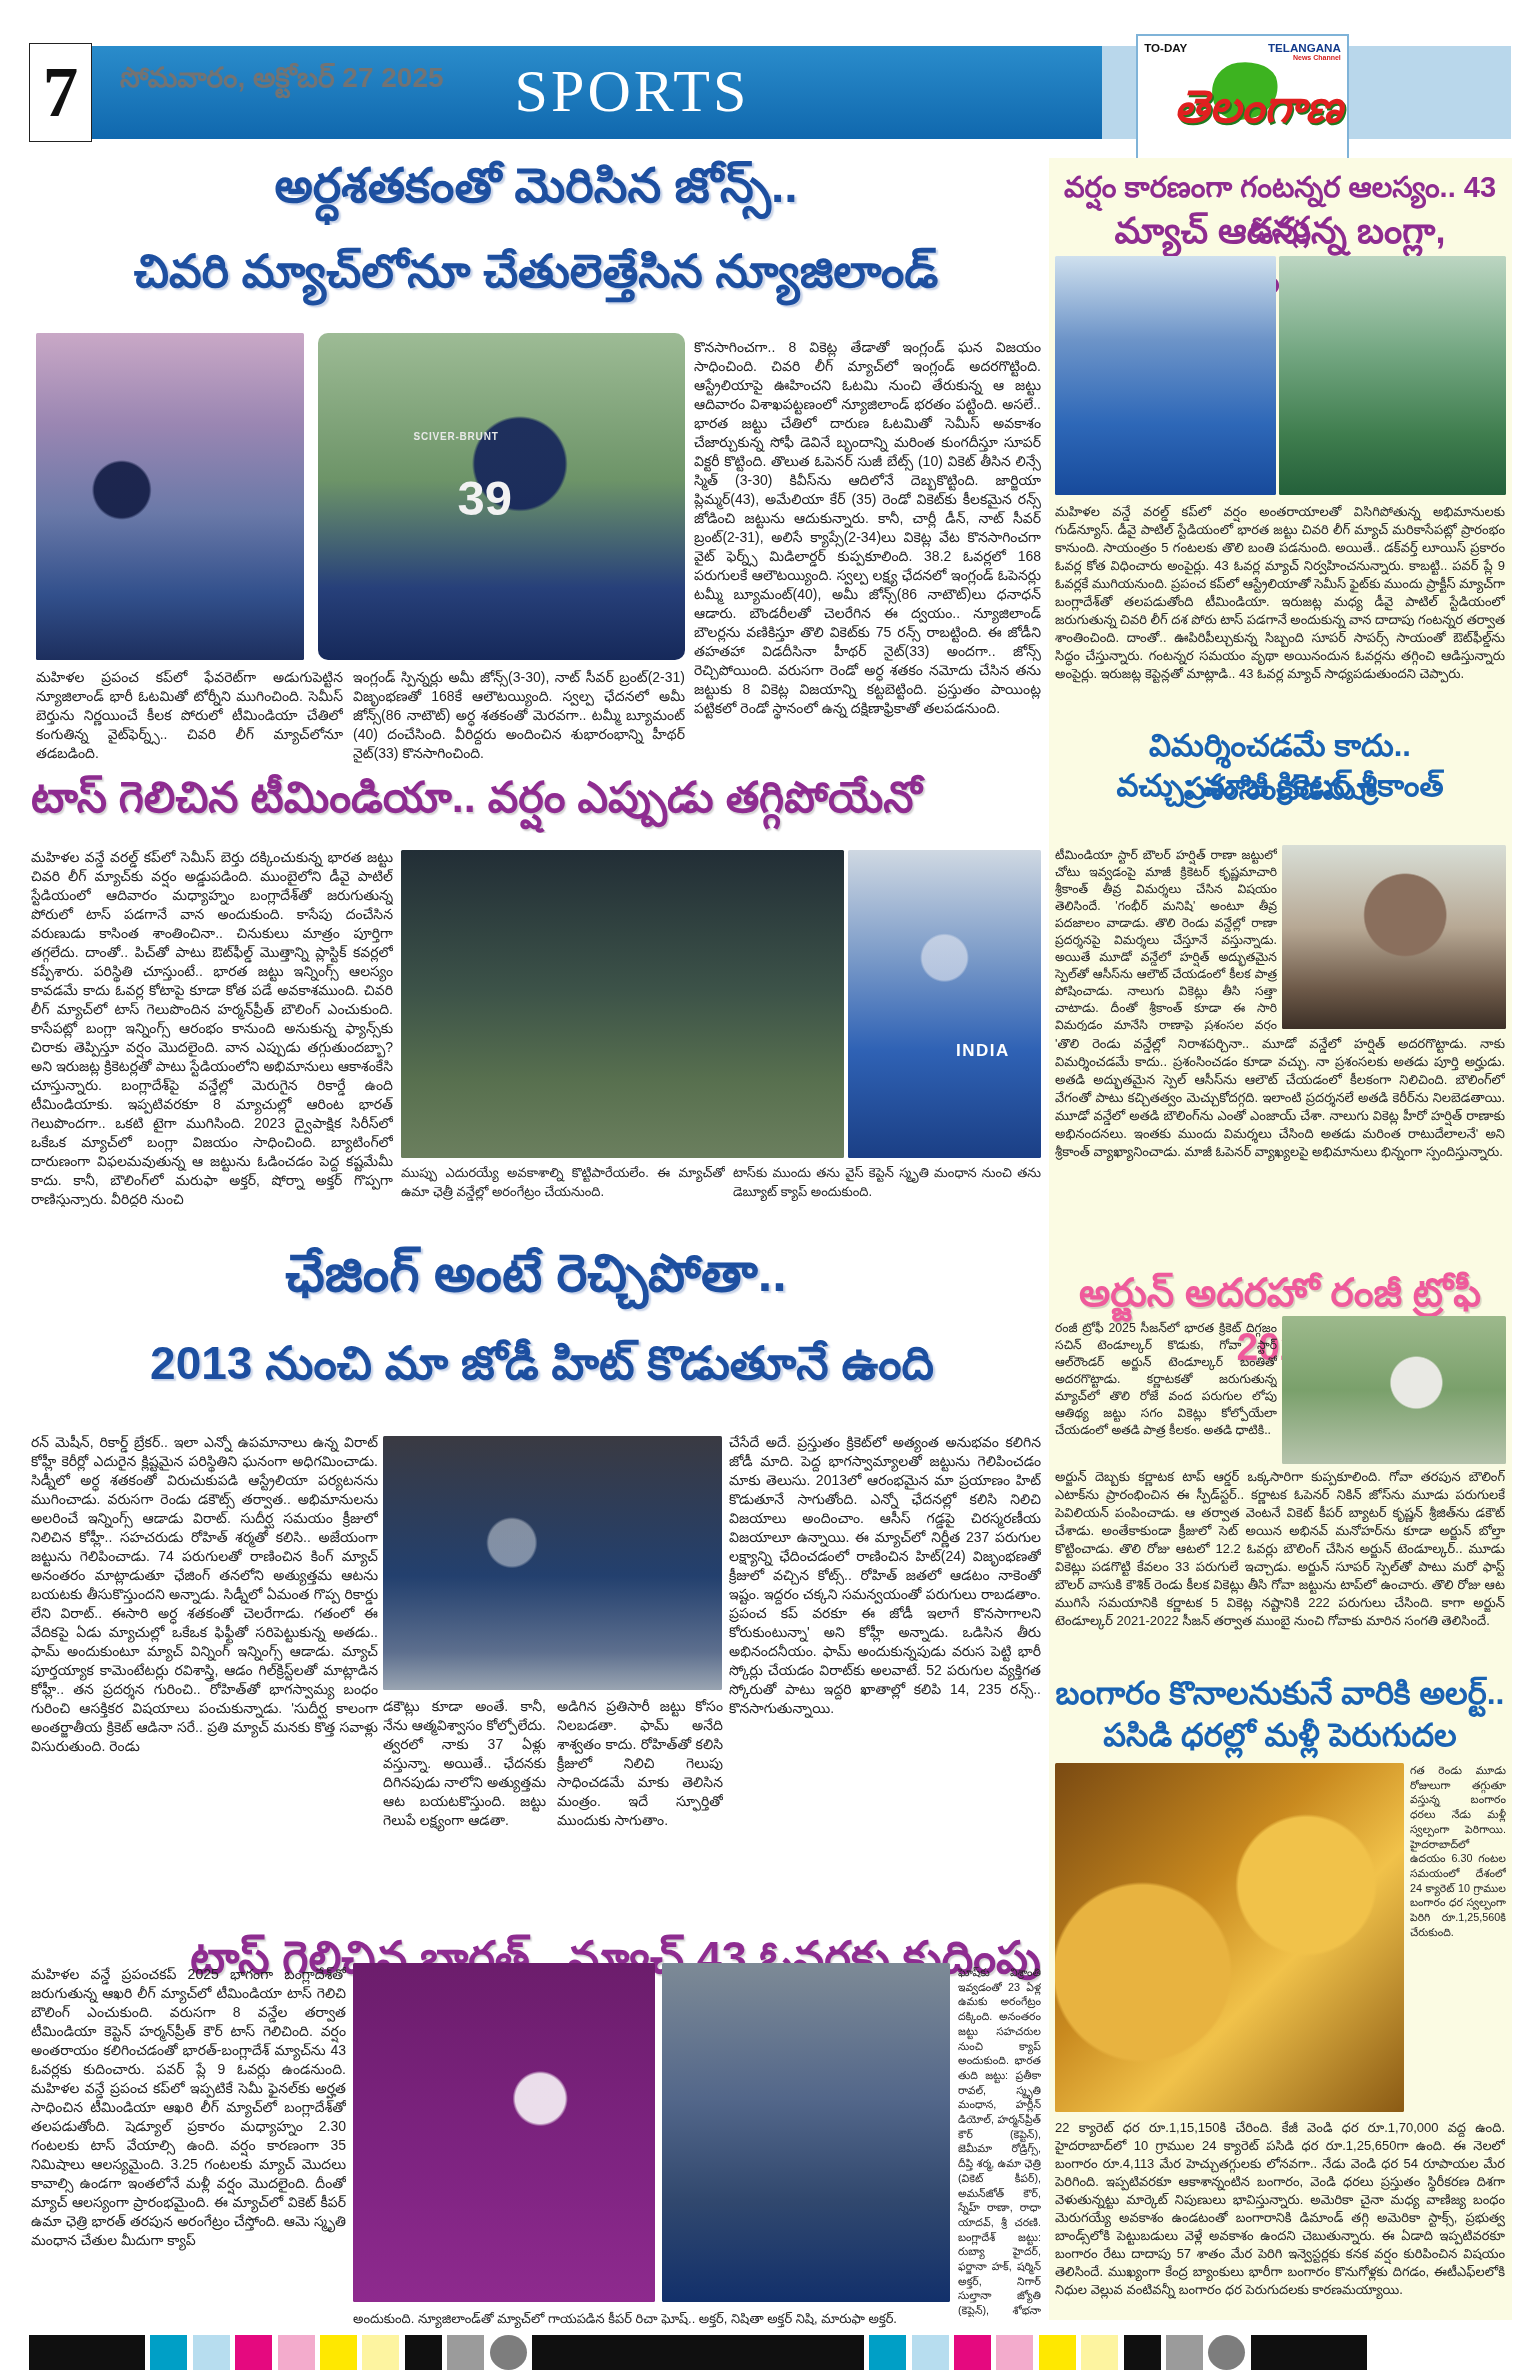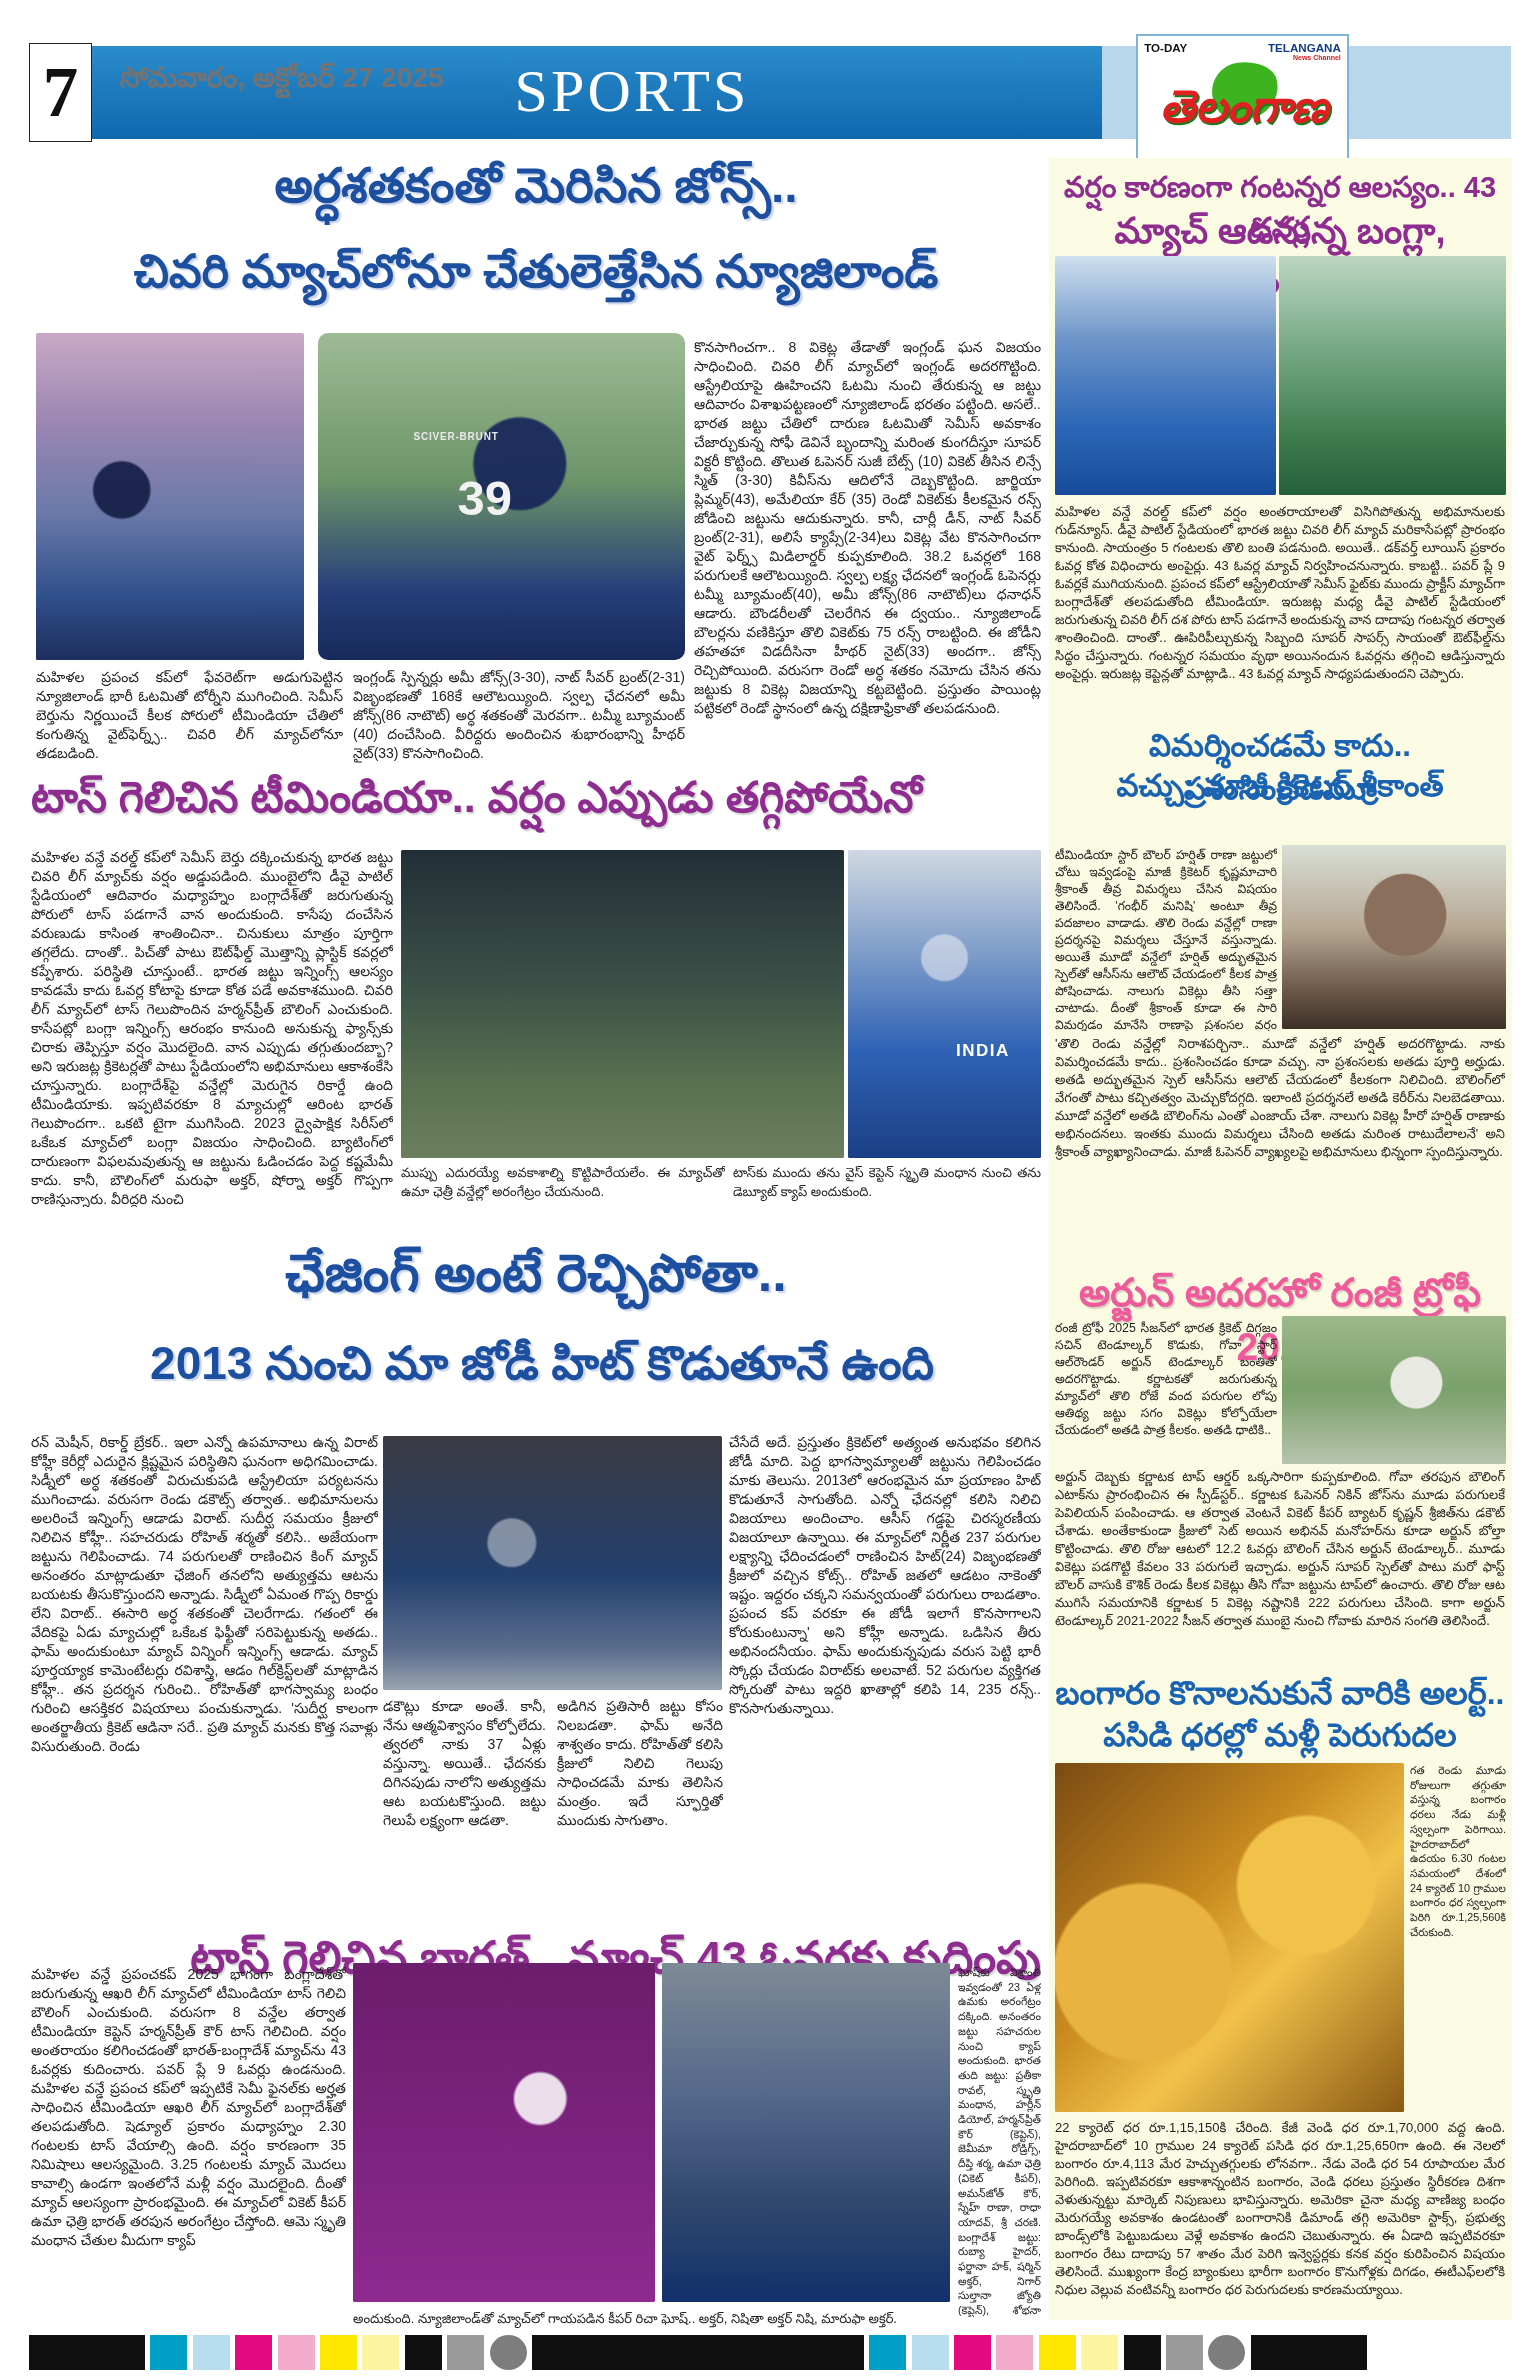--- a/index.html
+++ b/index.html
@@ -26,21 +26,21 @@
   .hdr-title{left:416px;top:57px;width:432px;text-align:center;font-family:"Liberation Serif",serif;
              font-size:60px;color:#fff;letter-spacing:3.1px;}
   .logo-box{left:1136px;top:34px;width:213px;height:168px;background:#fff;border:2.3px solid #7fb3d8;
             box-sizing:border-box;overflow:hidden;}
   .logo-row{display:flex;justify-content:space-between;padding:4.6px 6.2px 0 6.2px;}
   .logo-today{font-size:11.6px;font-weight:bold;color:#111;}
   .logo-tg{font-size:11.6px;font-weight:bold;color:#123a8c;text-align:right;}
   .logo-channel{font-size:7px;color:#d21c1c;font-weight:bold;text-align:right;display:block;}
   .logo-map{position:absolute;left:74px;top:26px;width:66px;height:57px;background:#3db320;
             border-radius:48% 60% 55% 42% / 55% 45% 60% 48%;transform:rotate(-8deg);}
-  .logo-script{position:absolute;left:7.7px;top:45px;width:197px;text-align:center;
+  .logo-script{position:absolute;left:7.7px;top:45px;width:197px;text-align:right;
                font-size:45px;font-weight:bold;font-style:italic;color:#e02020;
                text-shadow:1.5px 1.5px 0 #1f7a1f;}
   .logo-sub{position:absolute;bottom:4.6px;font-size:7.7px;}
   .logo-sub-l{left:7.7px;color:#333;}
   .logo-sub-r{right:7.7px;color:#1a55c0;}
 
   
   .ph{position:absolute;border-radius:1.5px;overflow:hidden;}
   .ph1{background:radial-gradient(circle at 32% 48%, rgba(18,28,68,.9) 0 11%, rgba(18,28,68,0) 12%),
        linear-gradient(180deg,#c9a8c6 0%,#9a86b2 28%,#6a79a8 55%,#32508c 80%,#1d2f5e 100%);}

